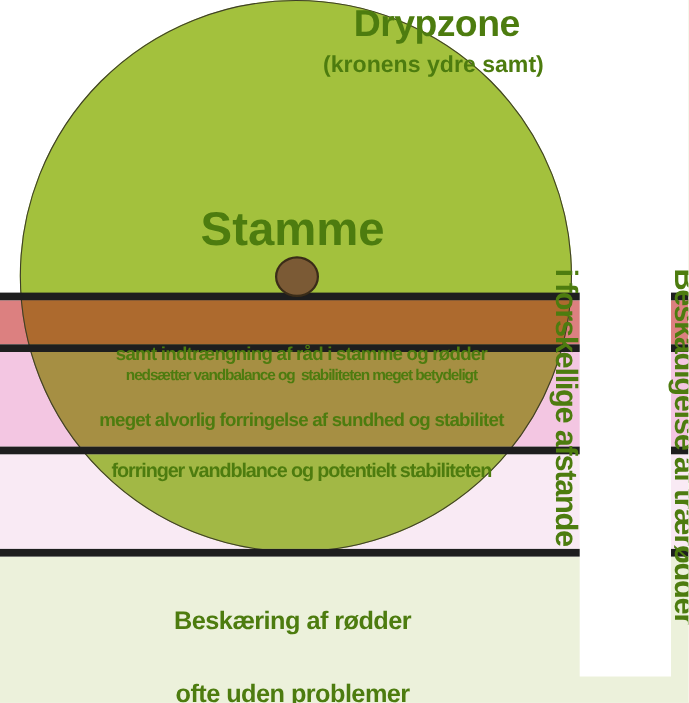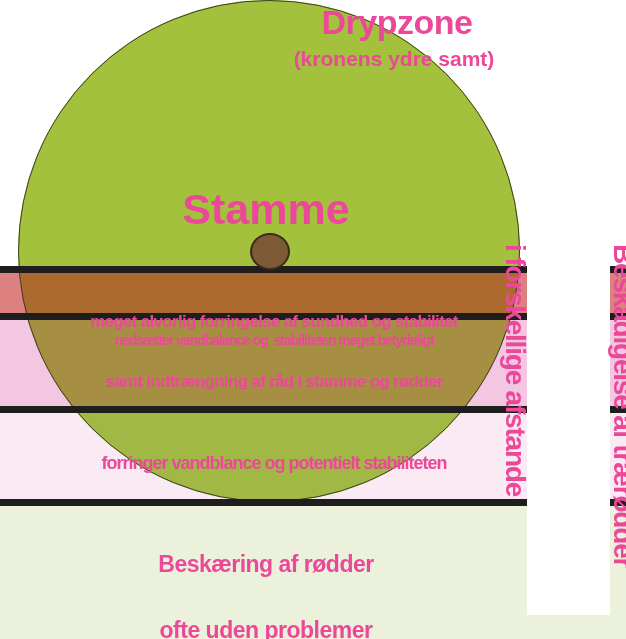--- a/index.html
+++ b/index.html
@@ -4,21 +4,21 @@
 <style>
   html, body { margin: 0; padding: 0; background: #ffffff; }
   .diagram {
     position: relative;
     width: 626px;
     height: 639px;
     overflow: hidden;
     background: #ffffff;
     font-family: "Liberation Sans", sans-serif;
     font-weight: 700;
-    color: #ec4899;
+    color: #4d7c0f;
   }
   .abs { position: absolute; }
 
   
   .canopy {
     left: 18px; top: 0px; width: 502px; height: 502px;
     border-radius: 50%;
     z-index: 1;
   }
   .canopy-ring {
@@ -58,21 +58,21 @@
   .stem-label  { left: 0px;   top: 190px; width: 532px; font-size: 43px; line-height: 38px; }
   .trunk {
     left: 250px; top: 233px; width: 40px; height: 37px;
     border-radius: 50%;
     border: 2px solid #3a2c18;
     box-sizing: border-box;
     z-index: 6;
   }
   .zone1-text { left: 0; top: 272px; width: 548px; font-size: 17px; line-height: 20px; letter-spacing: -0.7px; }
   .zone2-text { left: 0; top: 329px; width: 548px; font-size: 14px; line-height: 22px; letter-spacing: -1px; }
-  .zone3-text { left: 0; top: 417px; width: 548px; font-size: 18px; line-height: 22px; letter-spacing: -1px; margin-top: 35px; }
+  .zone3-text { left: 0; top: 417px; width: 548px; font-size: 18px; line-height: 22px; letter-spacing: -1px; }
   .zone4-text { left: 0; top: 513px; width: 532px; }
   .zone4-l1, .zone4-l2 { font-size: 23px; line-height: 30px; letter-spacing: -0.5px; }
 
   
   .side-strip {
     left: 527px; top: 218px; width: 83px; height: 397px;
     background: #ffffff;
     z-index: 7;
     display: flex;
     justify-content: center;
@@ -111,22 +111,22 @@
   <div class="abs hline hline-3" style="background-color: rgb(30, 30, 30);"></div>
   <div class="abs hline hline-4" style="background-color: rgb(30, 30, 30);"></div>
 
   <div class="abs txt title-main">Drypzone</div>
   <div class="abs txt title-sub">(kronens ydre samt)</div>
 
   <div class="abs txt stem-label">Stamme</div>
   <div class="abs trunk" style="background-color: rgb(123, 90, 53);"></div>
 
   <div class="abs txt zone1-text">
+    <div>samt indtrængning af råd i stamme og rødder</div>
     <div>meget alvorlig forringelse af sundhed og stabilitet</div>
-    <div>samt indtrængning af råd i stamme og rødder</div>
   </div>
   <div class="abs txt zone2-text">nedsætter vandbalance og  stabiliteten meget betydeligt</div>
   <div class="abs txt zone3-text">forringer vandblance og potentielt stabiliteten</div>
   <div class="abs txt zone4-text">
     <div class="zone4-l1">Beskæring af rødder</div>
     <div class="zone4-l2">ofte uden problemer</div>
     
   </div>
 
   <div class="abs side-strip" style="background-color: rgb(255, 255, 255);">

